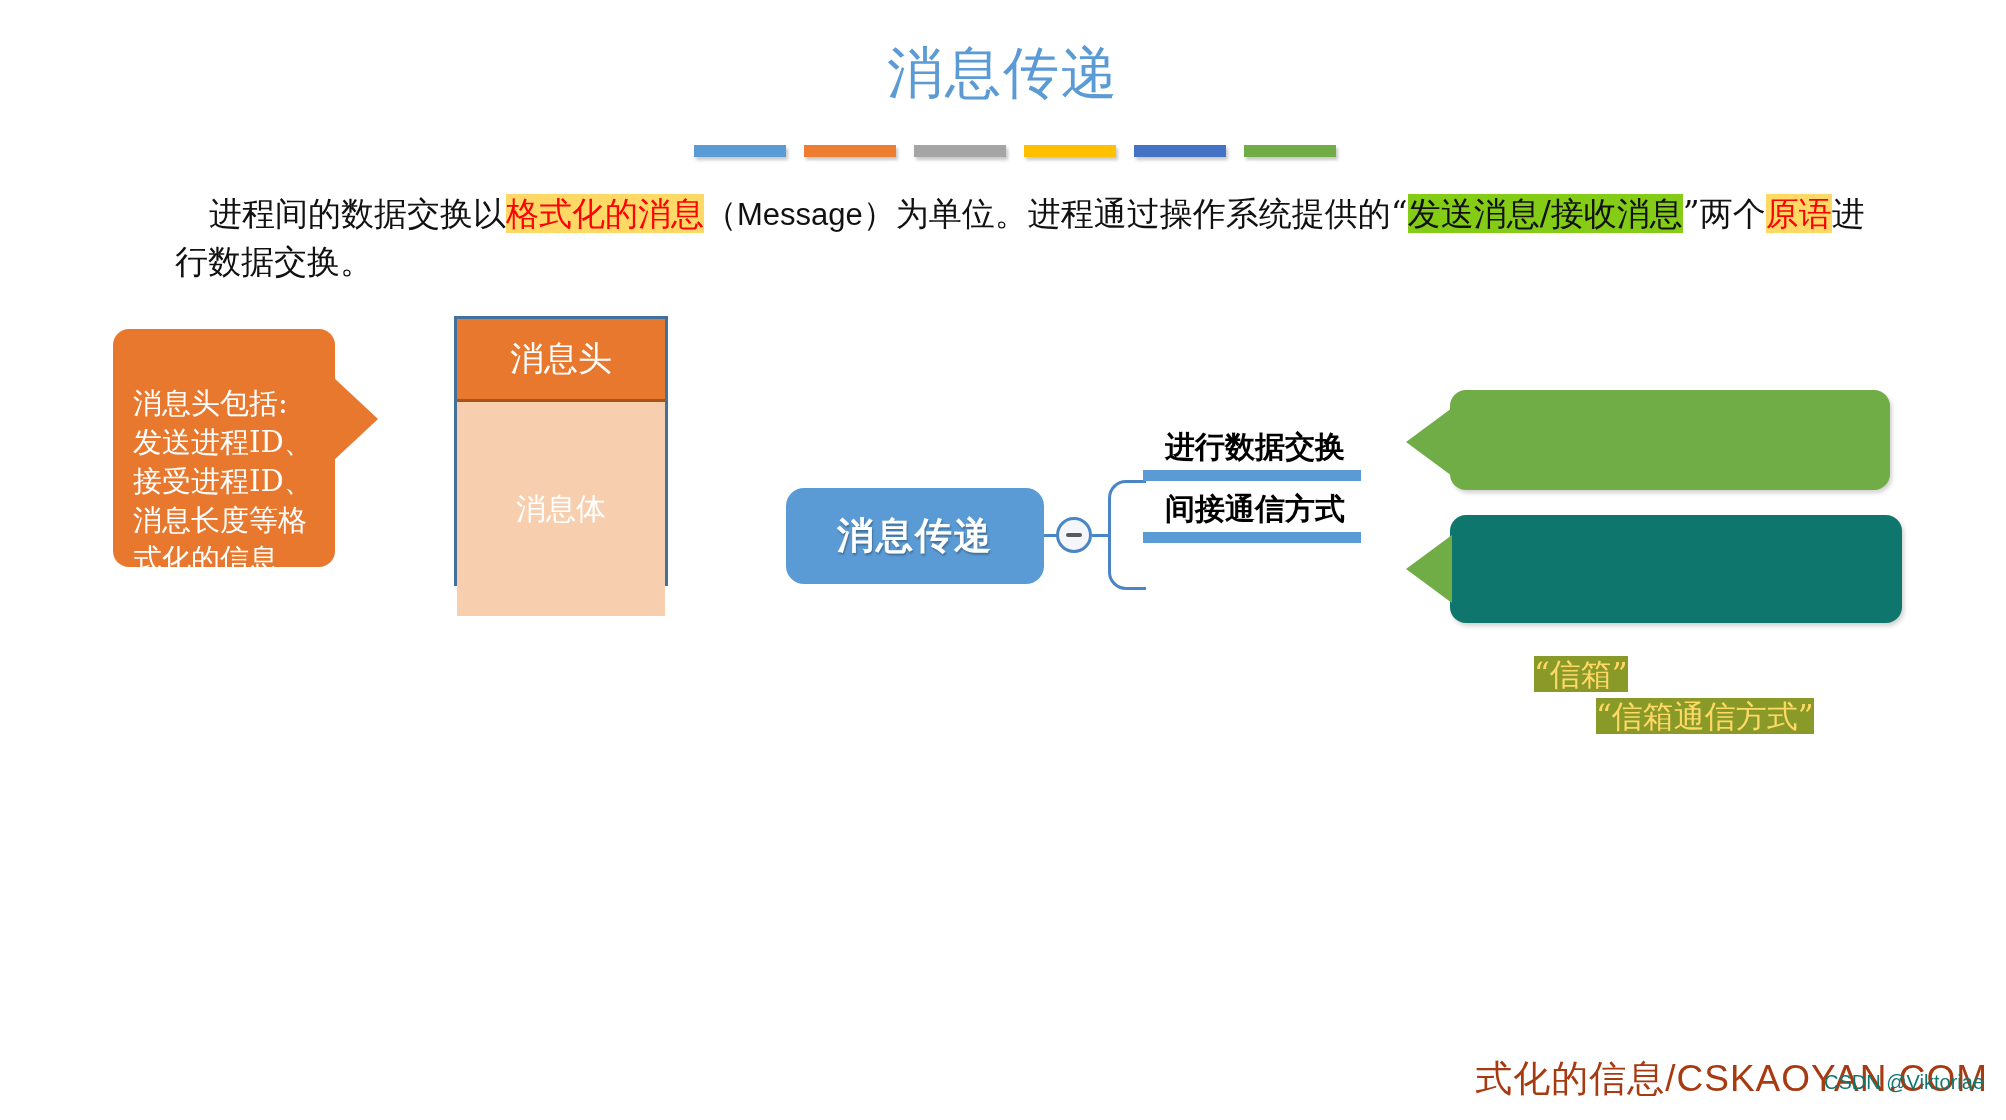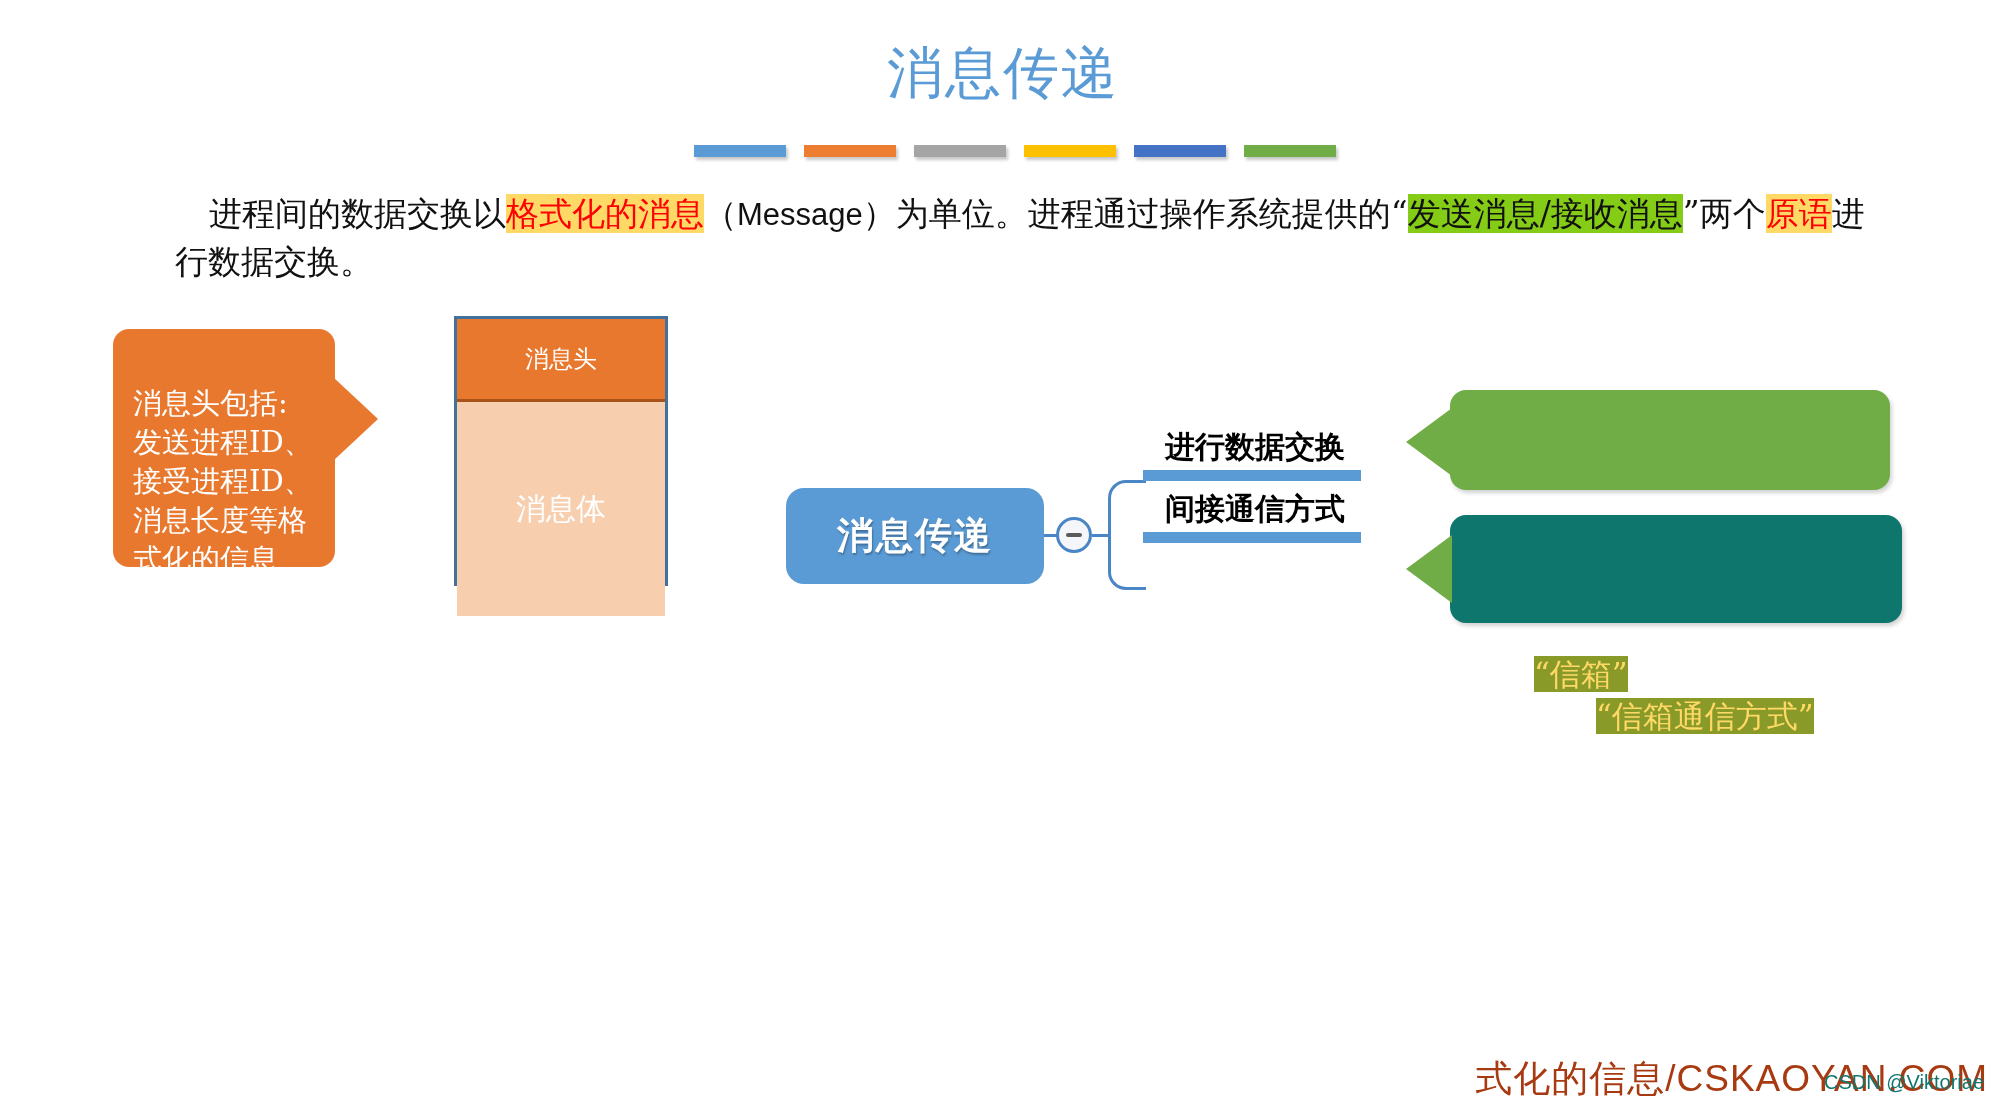--- a/index.html
+++ b/index.html
@@ -101,21 +101,21 @@
     height: 270px;
     border: 3px solid #41719C;
     box-sizing: border-box;
   }
   .msg-head {
     height: 80px;
     background: #E8782E;
     border-bottom: 3px solid #A85418;
     color: #ffffff;
     font-family: "DejaVu Serif", "Liberation Serif", serif;
-    font-size: 24px;
+    font-size: 34px;
     display: flex;
     align-items: center;
     justify-content: center;
   }
   .msg-body {
     height: 214px;
     background: #F7CFAF;
     color: #ffffff;
     font-family: "DejaVu Serif", "Liberation Serif", serif;
     font-size: 30px;

